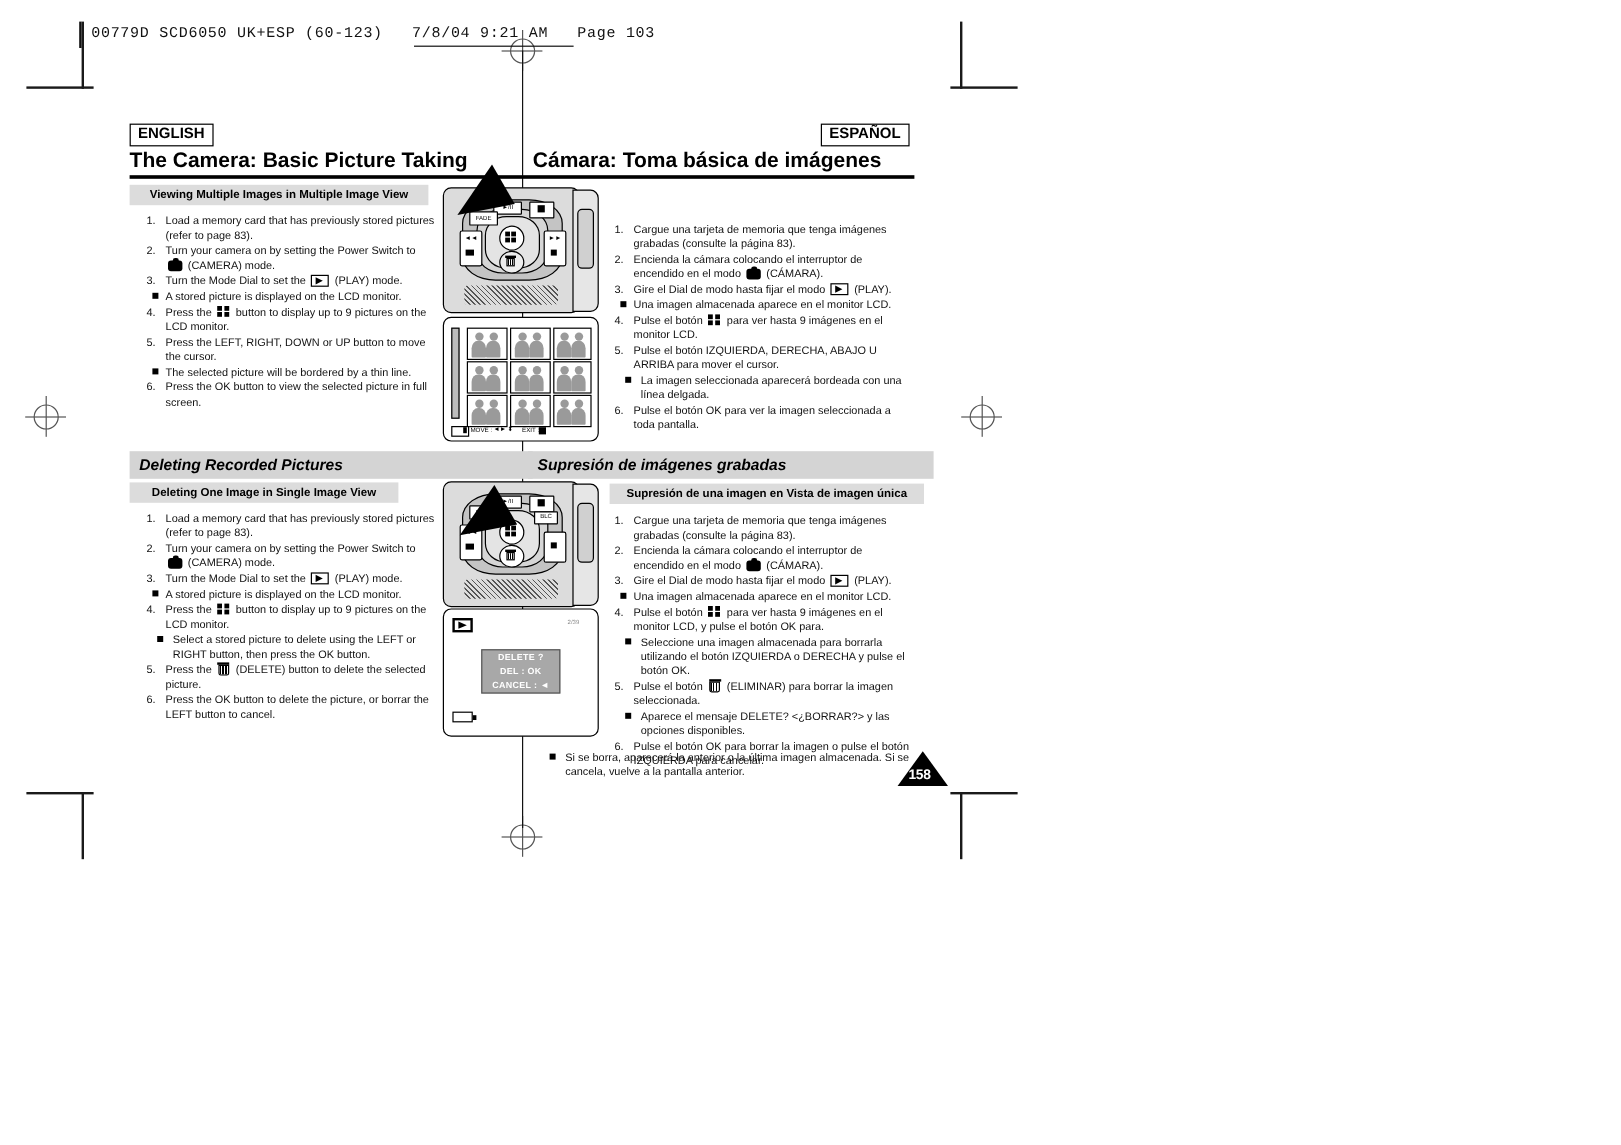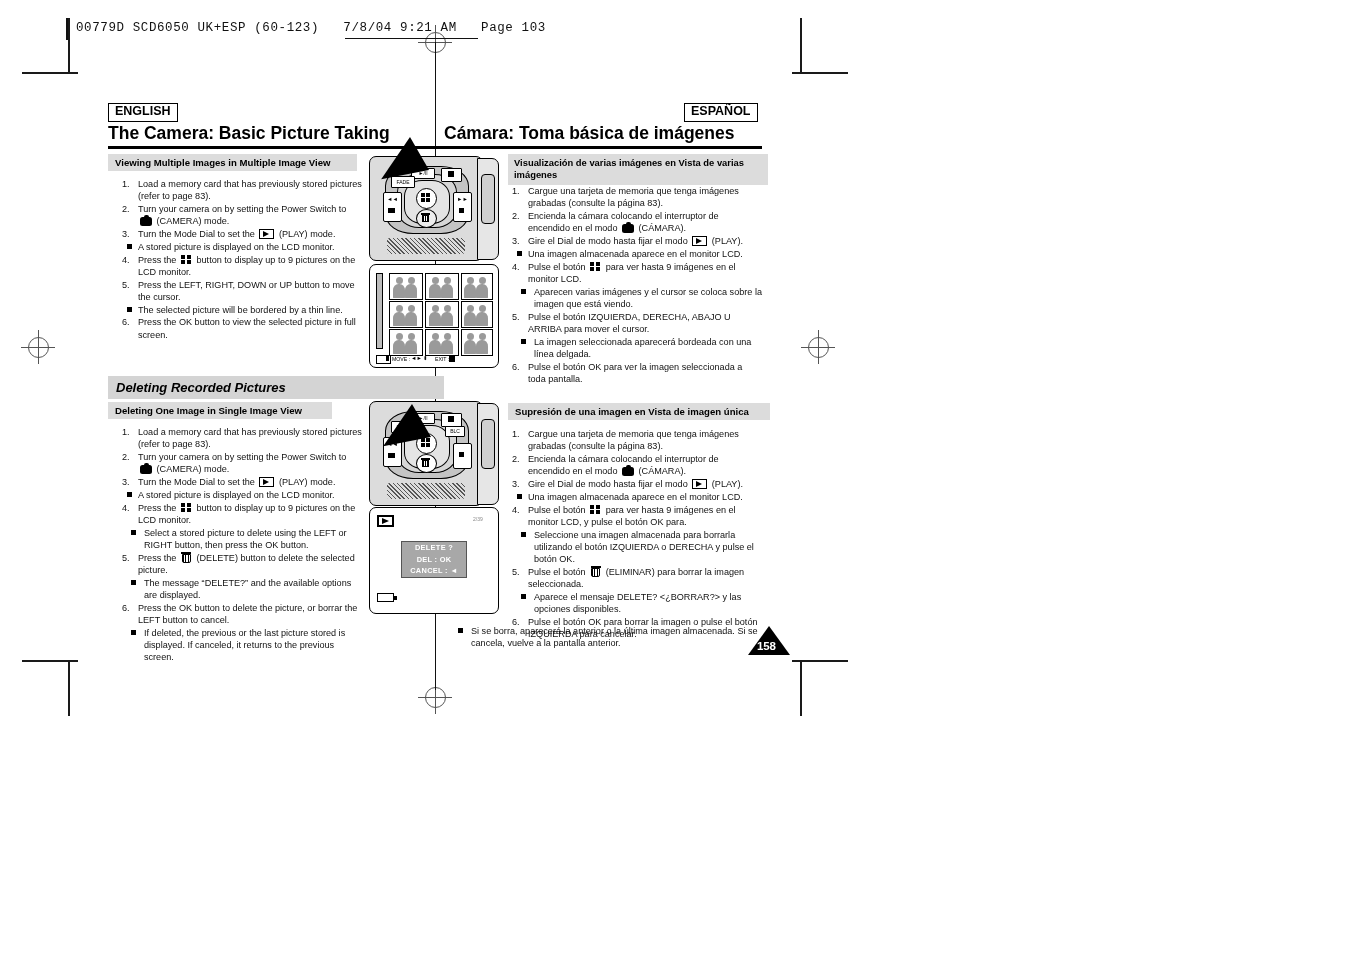--- a/index.html
+++ b/index.html
@@ -26,21 +26,21 @@
 
   
   .chip{position:absolute;border:1.6px solid #000;padding:1px 6px 2px;font-size:12.5px;
         font-weight:bold;color:#000;line-height:1.1;background:#fff;}
 
   .maintitle{position:absolute;font-size:17.5px;font-weight:bold;color:#000;white-space:nowrap;}
   .rule{position:absolute;background:#000;}
 
   
   .bar{position:absolute;background:#d4d4d4;color:#000;}
-  .bar.sub{background:#dcdcdc;font-size:9.6px;font-weight:bold;padding:3px 7px;}
+  .bar.sub{background:#dcdcdc;font-size:9.6px;font-weight:bold;padding:3px 7px;text-align:center;}
   .bar.big{font-size:13px;font-weight:bold;font-style:italic;padding:4px 8px;}
   .bar.sub2{background:#dcdcdc;font-size:9.4px;font-weight:bold;padding:3px 6px;line-height:1.32;}
 
   
   .steps{position:absolute;font-size:9.1px;color:#111;line-height:1.35;}
   .step{display:flex;margin-bottom:.5px;}
   .num{width:16px;flex:0 0 16px;text-align:left;}
   .txt{flex:1;}
   .sub-b{display:flex;margin:.5px 0 .5px 0;}
   .sq{flex:0 0 16px;padding-left:5px;box-sizing:border-box;}
@@ -228,36 +228,27 @@
         <div class="sq"><i></i></div>
       <div class="sub-t">Select a stored picture to delete using the LEFT or RIGHT button, then press the OK button.</div>
       </div>
 
     <div class="step">
         <div class="num">5.</div>
       <div class="txt"><span>Press the</span>
         <span class="ic ic-trash"></span>
         <span>(DELETE) button to delete the selected picture.</span></div>
       </div>
-    <div class="sub-b ind1">
-        <div class="sq"><i></i></div>
-      <div class="sub-t">The message “DELETE?” and the available options are displayed.</div>
-      </div>
 
     <div class="step">
         <div class="num">6.</div>
       <div class="txt">Press the OK button to delete the picture, or borrar the LEFT button to cancel.</div>
       </div>
-    <div class="sub-b ind1">
-        <div class="sq"><i></i></div>
-      <div class="sub-t">If deleted, the previous or the last picture stored is displayed. If canceled, it returns to the previous screen.</div>
-      </div>
-  </div>
-
-  <div class="bar sub2" style="left:508px;top:154px;width:248px;">Visualización de varias imágenes en Vista de varias imágenes</div>
+  </div>
+
 
   <div class="steps" style="left:512px;top:185px;width:250px;">
     <div class="step">
         <div class="num">1.</div>
       <div class="txt">Cargue una tarjeta de memoria que tenga imágenes grabadas (consulte la página 83).</div>
       </div>
 
     <div class="step">
         <div class="num">2.</div>
       <div class="txt"><span>Encienda la cámara colocando el interruptor de encendido en el modo</span>
@@ -275,40 +266,37 @@
         <div class="sq"><i></i></div>
       <div class="sub-t">Una imagen almacenada aparece en el monitor LCD.</div>
       </div>
 
     <div class="step">
         <div class="num">4.</div>
       <div class="txt"><span>Pulse el botón</span>
         <span class="ic ic-multi"><span></span><span></span><span></span><span></span></span>
         <span>para ver hasta 9 imágenes en el monitor LCD.</span></div>
       </div>
-    <div class="sub-b ind1">
-        <div class="sq"><i></i></div>
-      <div class="sub-t">Aparecen varias imágenes y el cursor se coloca sobre la imagen que está viendo.</div>
-      </div>
 
     <div class="step">
         <div class="num">5.</div>
       <div class="txt">Pulse el botón IZQUIERDA, DERECHA, ABAJO U ARRIBA para mover el cursor.</div>
       </div>
     <div class="sub-b ind1">
         <div class="sq"><i></i></div>
       <div class="sub-t">La imagen seleccionada aparecerá bordeada con una línea delgada.</div>
       </div>
 
     <div class="step">
         <div class="num">6.</div>
       <div class="txt">Pulse el botón OK para ver la imagen seleccionada a toda pantalla.</div>
       </div>
   </div>
 
+  <div class="bar big" style="left:440px;top:376px;width:322px;">Supresión de imágenes grabadas</div>
   <div class="bar sub" style="left:508px;top:403px;width:248px;">Supresión de una imagen en Vista de imagen única</div>
 
   <div class="steps" style="left:512px;top:428px;width:250px;">
     <div class="step">
         <div class="num">1.</div>
       <div class="txt">Cargue una tarjeta de memoria que tenga imágenes grabadas (consulte la página 83).</div>
       </div>
 
     <div class="step">
         <div class="num">2.</div>

